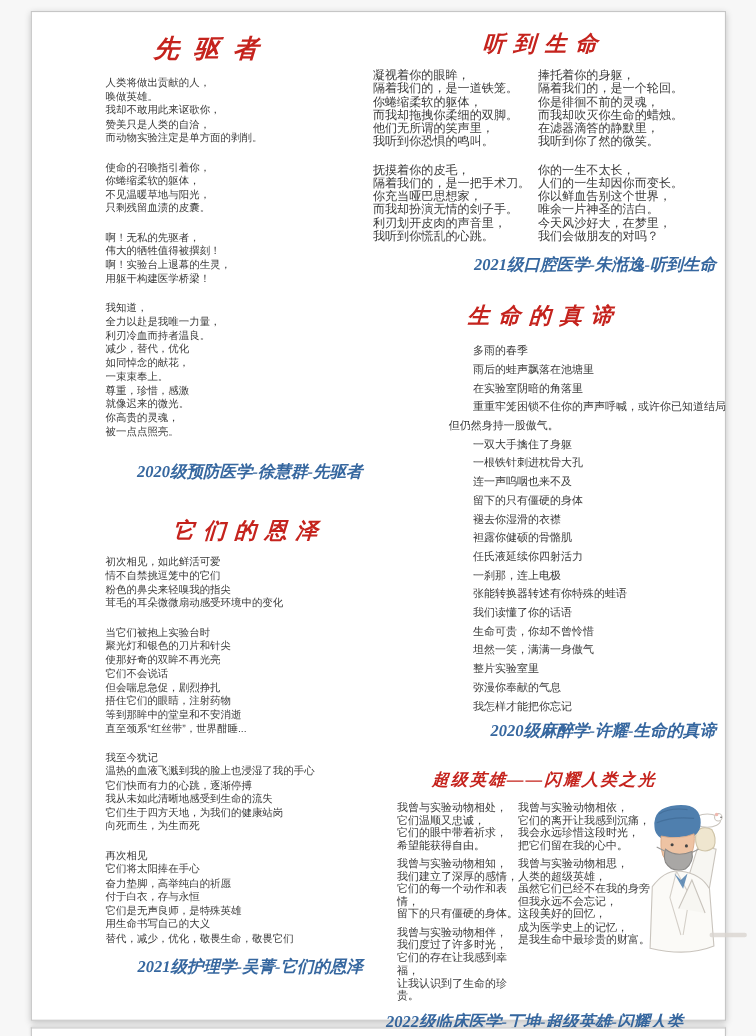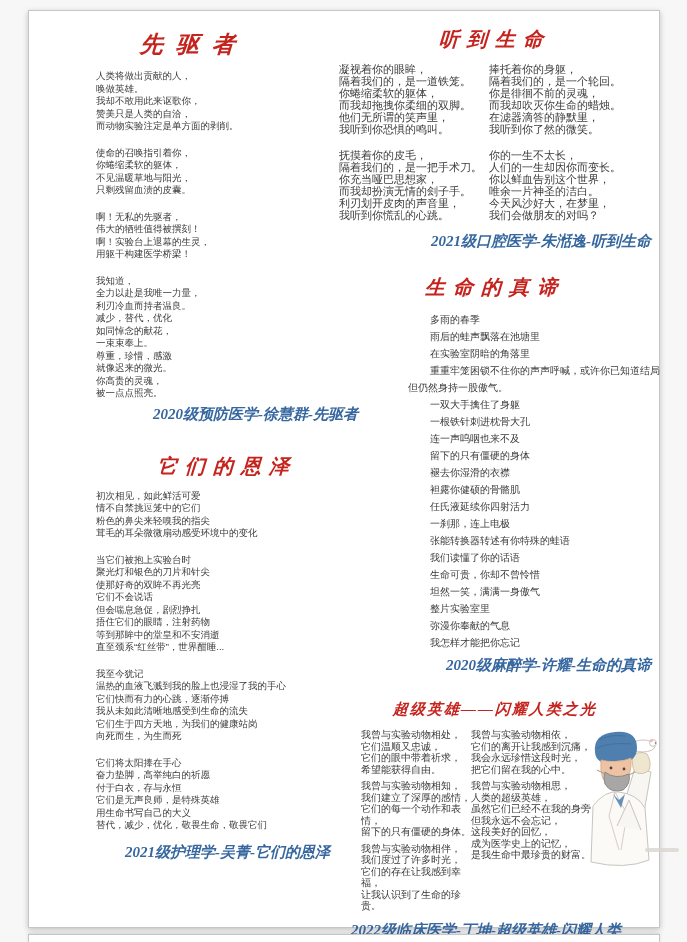--- a/index.html
+++ b/index.html
@@ -57,21 +57,21 @@
   .hero-cols .vcol-b{width:130px;flex:0 0 130px;}
 
   .attribution{
     color:var(--attr-blue,#36679f);
     font-family:"Liberation Serif", serif;
     font-style:italic;font-weight:bold;
     font-size:15px;line-height:13px;
     text-align:right;
     margin-top:10px;
   }
-  .attr-p1{margin-top:8px;margin-right:0;}
+  .attr-p1{margin-top:24px;margin-right:0;text-align:center;}
   .attr-p2{margin-top:14px;margin-right:0;}
   .attr-grace{margin-top:14px;margin-right:28px;}
   .attr-truth{margin-top:8px;margin-right:0;}
   .attr-hero{margin-top:12px;margin-right:30px;}
 
   .sec{margin:0;}
   .sec-grace{margin-top:32px;}
   .sec-truth{margin-top:26px;}
   .sec-hero{margin-top:28px;}
 
@@ -150,20 +150,21 @@
             </div>
             <div class="stanza">
               <div class="line">我至今犹记</div>
               <div class="line">温热的血液飞溅到我的脸上也浸湿了我的手心</div>
               <div class="line">它们快而有力的心跳，逐渐停搏</div>
               <div class="line">我从未如此清晰地感受到生命的流失</div>
               <div class="line">它们生于四方天地，为我们的健康站岗</div>
               <div class="line">向死而生，为生而死</div>
             </div>
             <div class="stanza">
+              <div class="line">再次相见</div>
               <div class="line">它们将太阳捧在手心</div>
               <div class="line">奋力垫脚，高举纯白的祈愿</div>
               <div class="line">付于白衣，存与永恒</div>
               <div class="line">它们是无声良师，是特殊英雄</div>
               <div class="line">用生命书写自己的大义</div>
               <div class="line">替代，减少，优化，敬畏生命，敬畏它们</div>
             </div>
           </div>
         <div class="attribution attr-grace">2021级护理学-吴菁-它们的恩泽</div>
       </section>

